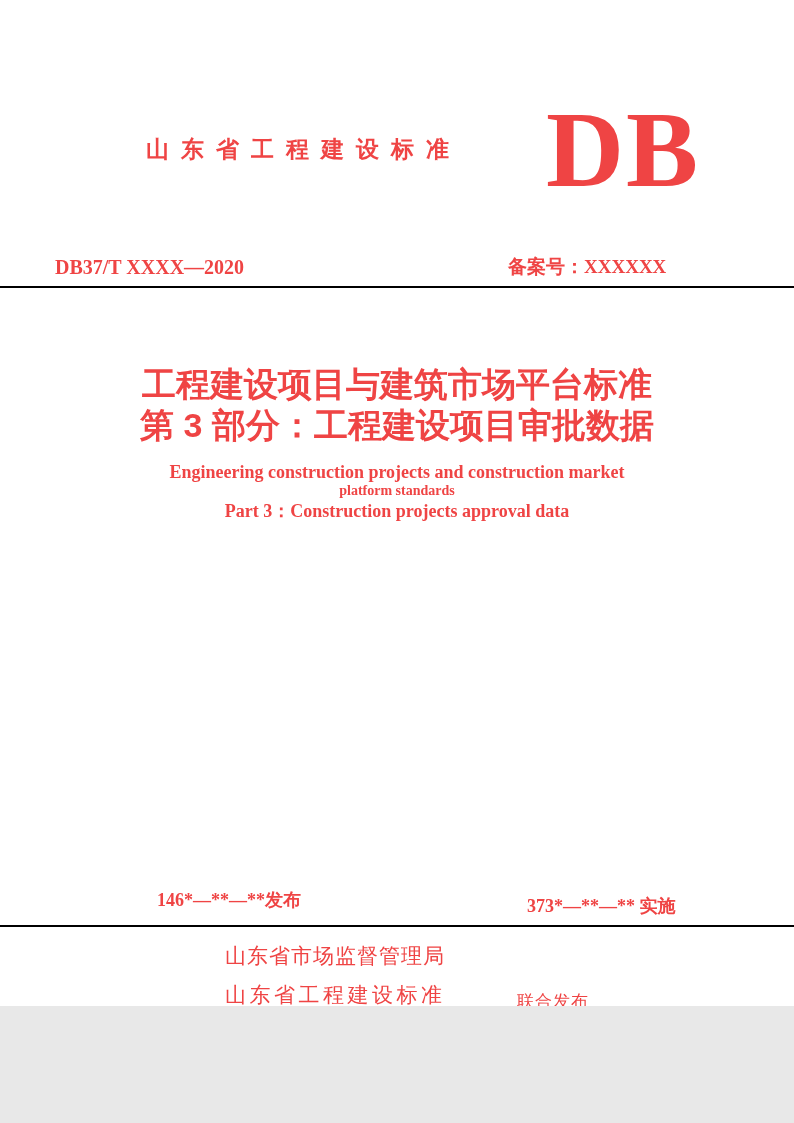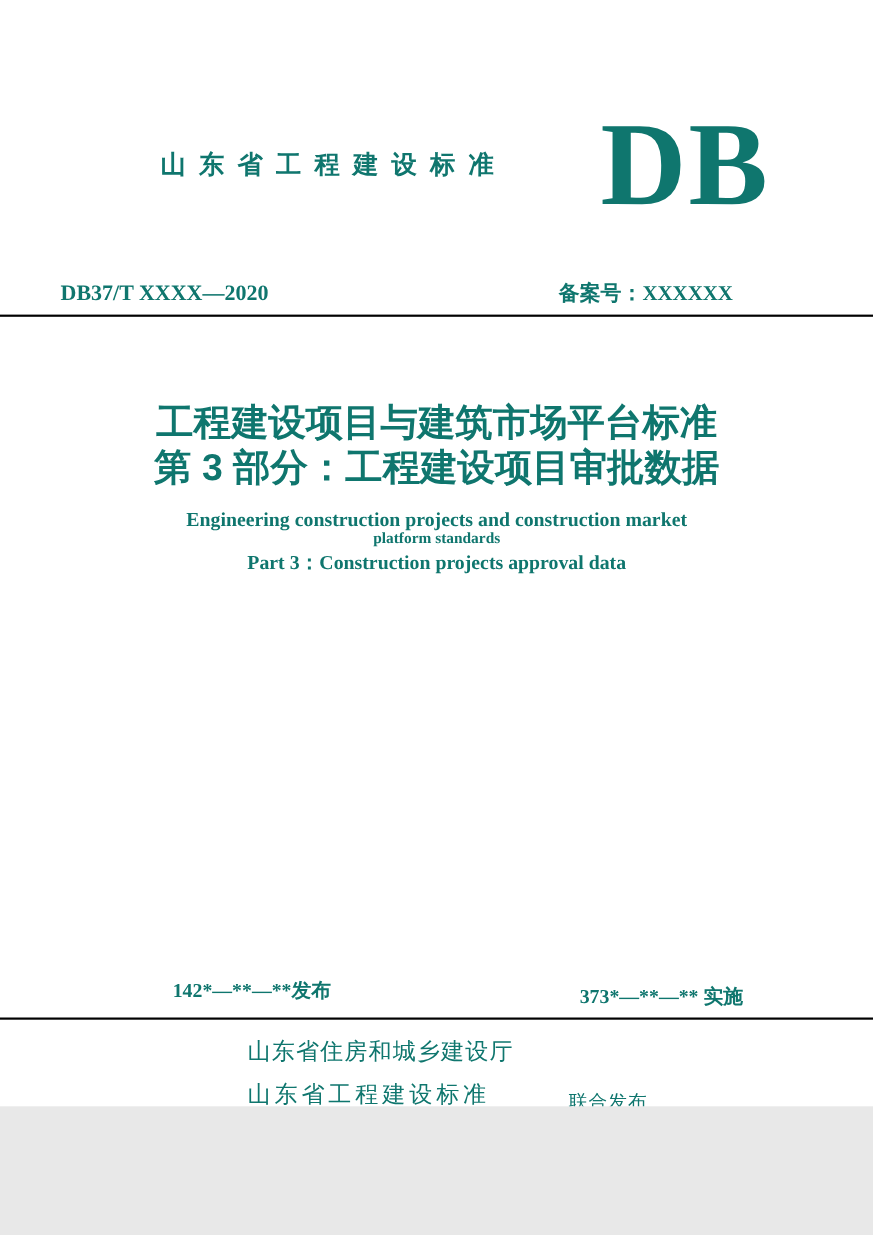--- a/index.html
+++ b/index.html
@@ -3,21 +3,21 @@
 <meta charset="utf-8">
 <style>
   * { margin: 0; padding: 0; box-sizing: border-box; }
   html, body { background: #e8e8e8; }
   .page {
     position: relative;
     width: 794px;
     height: 1006px;
     margin: 0 auto;
     background: #ffffff;
-    color: #0f766e;
+    color: #ef4444;
     overflow: hidden;
     font-family: "Liberation Serif", serif;
   }
 
   
   .jurisdiction {
     position: absolute;
     left: 146px;
     top: 134px;
     font-family: "Liberation Sans", sans-serif;
@@ -142,25 +142,25 @@
   <div class="rule rule-top"></div>
 
   <div class="title-block">
     <div class="title-cn">工程建设项目与建筑市场平台标准</div>
     <div class="title-cn">第 3 部分：工程建设项目审批数据</div>
     <div class="title-en-1">Engineering construction projects and construction market</div>
     <div class="title-en-2">platform standards</div>
     <div class="title-en-3">Part 3：Construction projects approval data</div>
   </div>
 
-  <div class="date-issue">142*—**—**发布</div>
+  <div class="date-issue">146*—**—**发布</div>
 
   <div class="date-implement">373*—**—** 实施</div>
 
   <div class="rule rule-bottom"></div>
 
-  <div class="publisher-1">山东省住房和城乡建设厅</div>
+  <div class="publisher-1">山东省市场监督管理局</div>
 
   <div class="publisher-2">山东省工程建设标准</div>
 
   <div class="joint-publish">联合发布</div>
 
 </div>
 
 </body></html>

